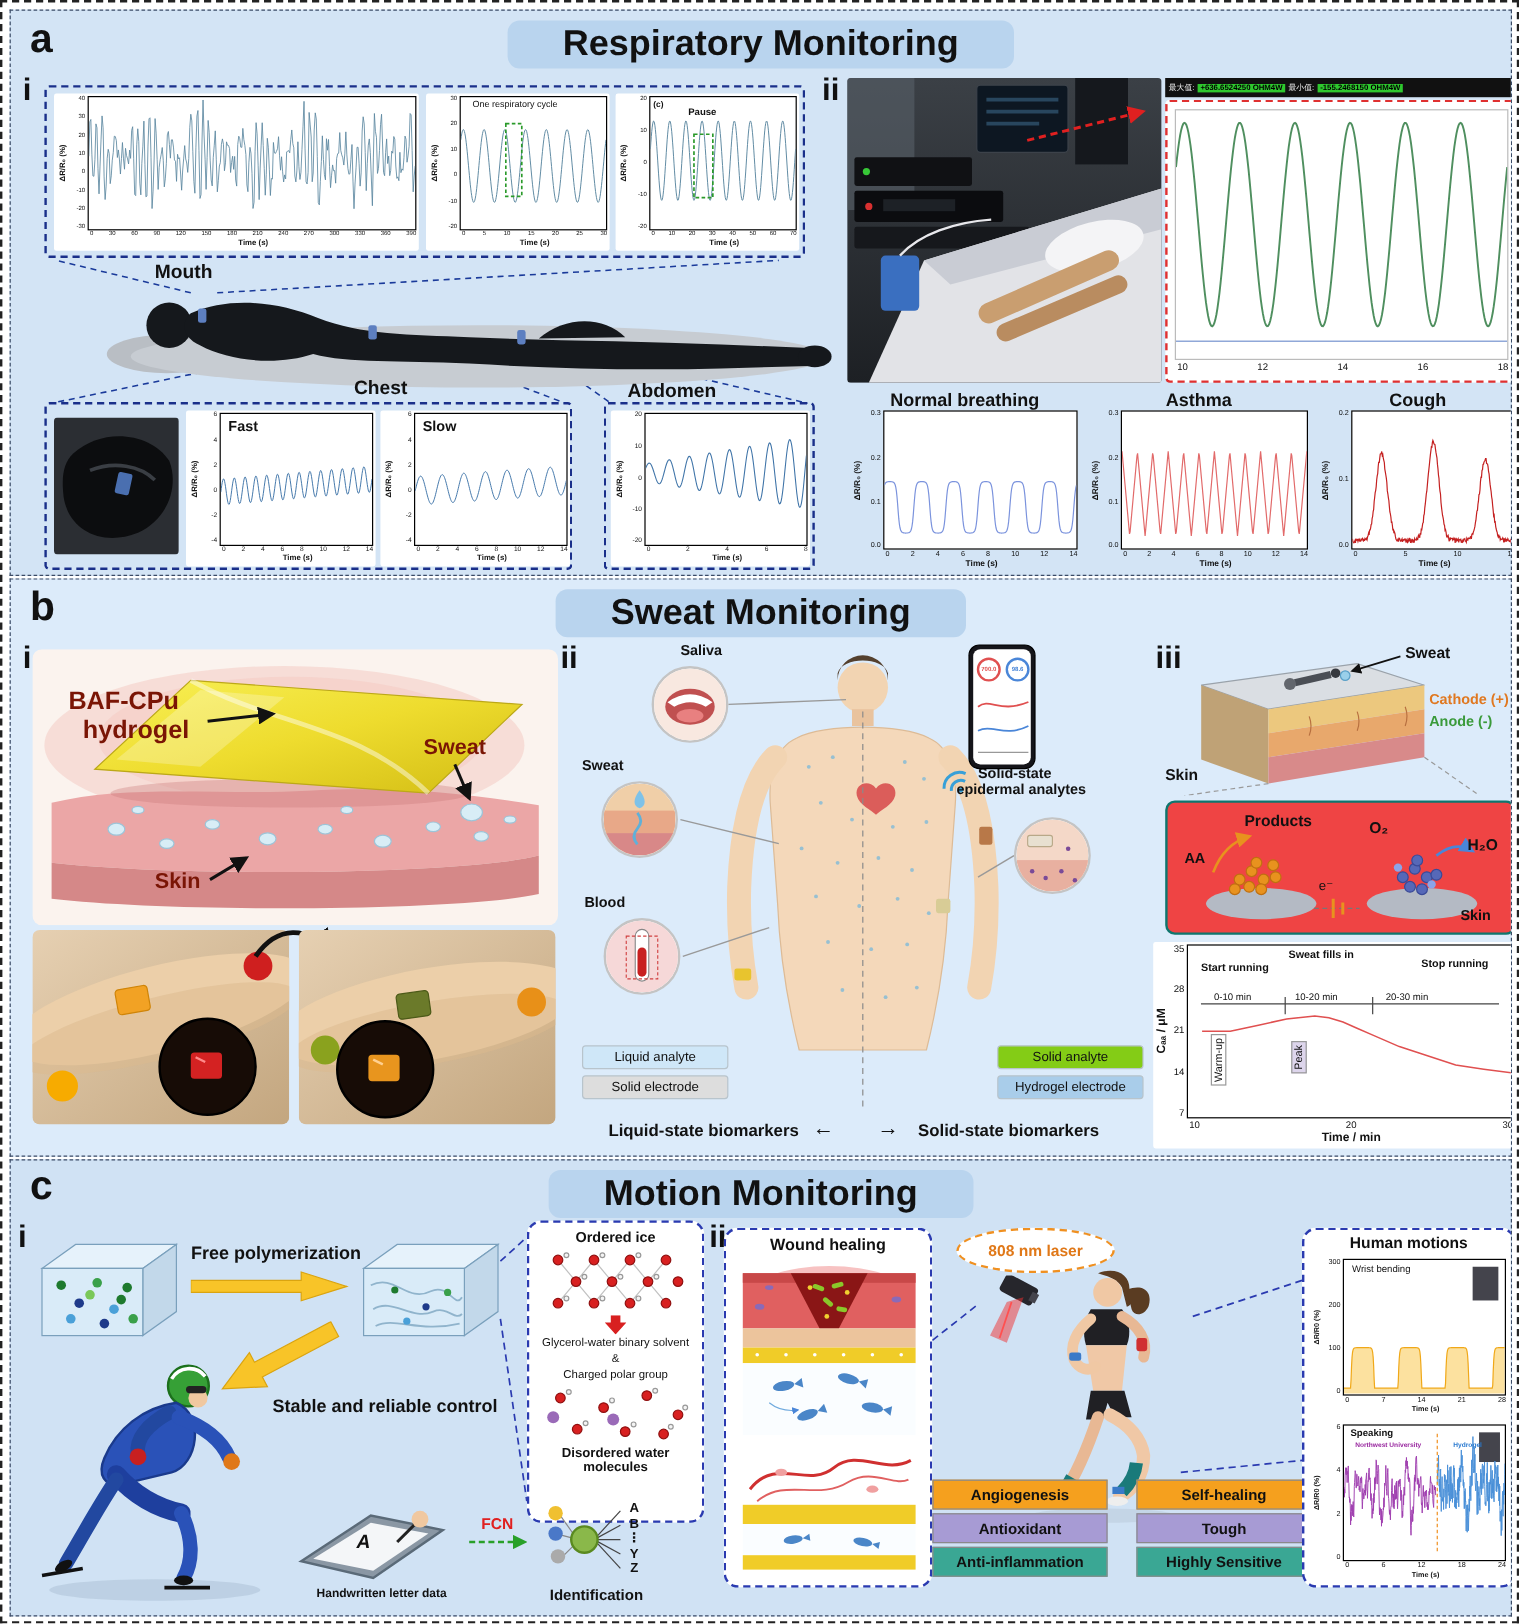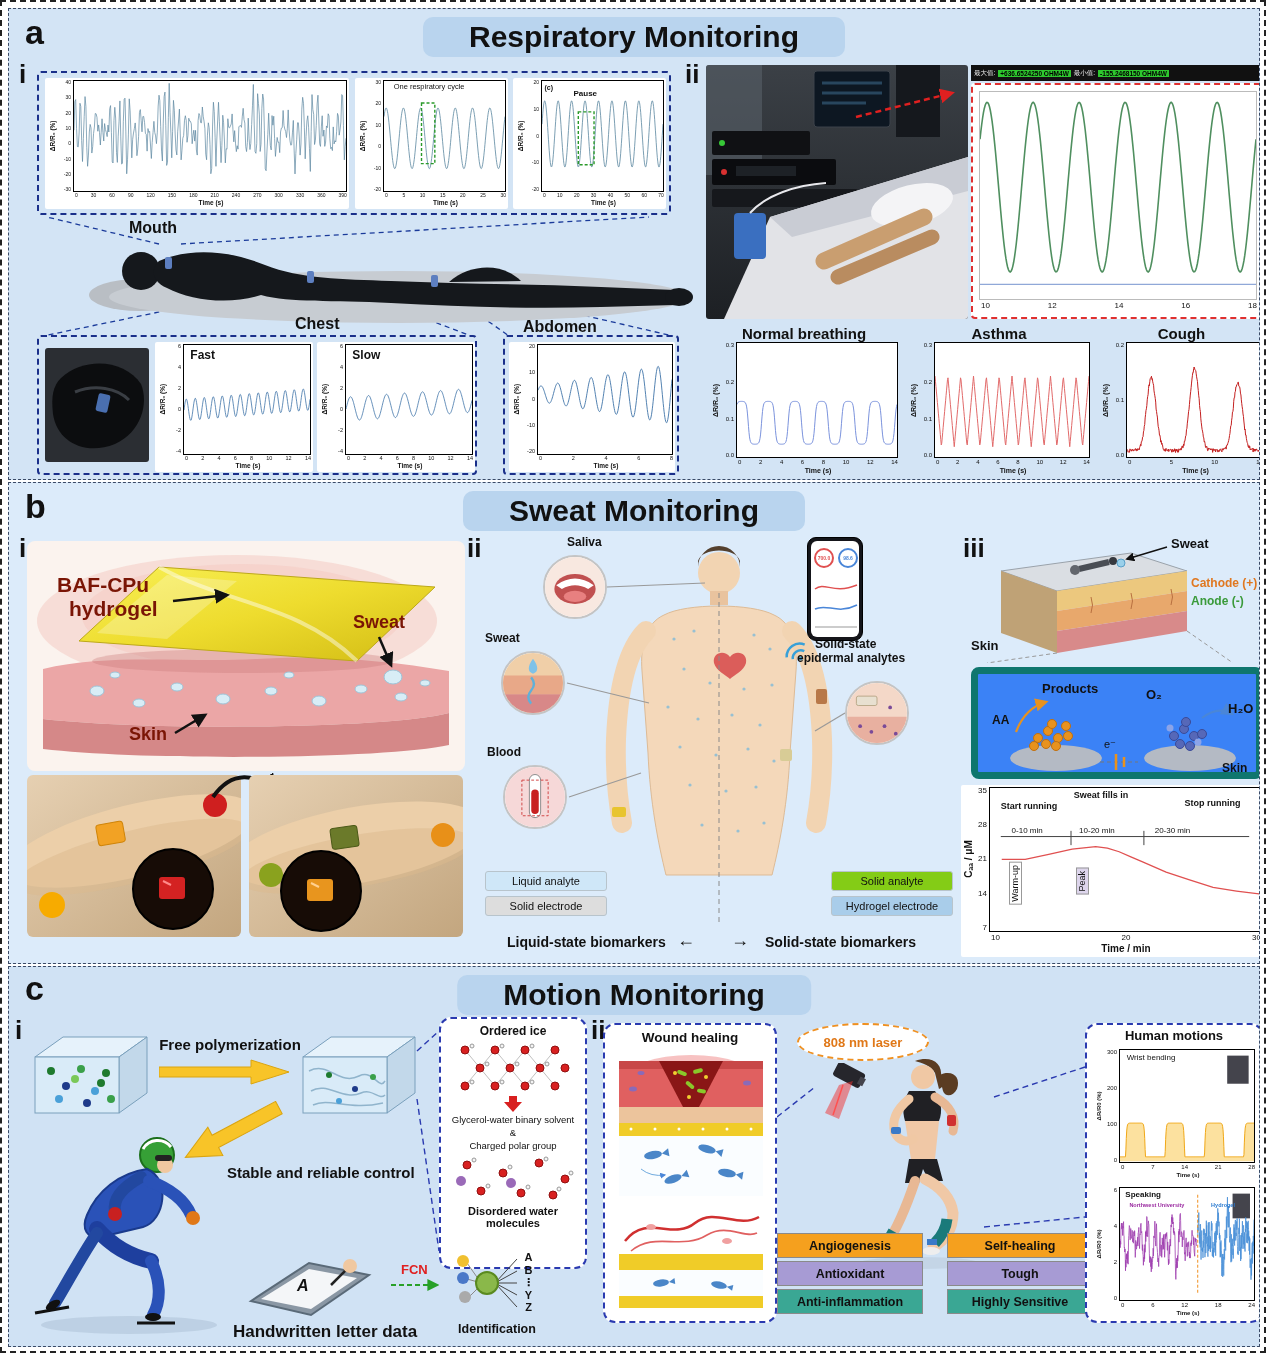--- a/index.html
+++ b/index.html
@@ -663,21 +663,21 @@
       <line x1="196" y1="6" x2="156" y2="18" stroke="#111" stroke-width="1.5" marker-end="url(#arrB)"></line>
       <line x1="86" y1="112" x2="16" y2="122" stroke="#999" stroke-dasharray="4,3"></line>
       <line x1="216" y1="90" x2="262" y2="122" stroke="#999" stroke-dasharray="4,3"></line>
     </svg>
     <div class="lbl bold" style="left:200px;top:-4px;font-size:13px">Sweat</div>
     <div class="lbl bold" style="left:220px;top:36px;font-size:12px;color:#e07820">Cathode (+)</div>
     <div class="lbl bold" style="left:220px;top:54px;font-size:12px;color:#3a9a3a">Anode (-)</div>
     <div class="lbl bold" style="left:0;top:98px;font-size:13px">Skin</div>
   </div>
 
-  <div class="abs" style="left:962px;top:184px;width:292px;height:112px;background:#3b82f6;border:7px solid #0f766e;border-radius:8px">
+  <div class="abs" style="left:962px;top:184px;width:292px;height:112px;background:#ef4444;border:2px solid #0f766e;border-radius:8px">
     <svg class="abs" style="left:0;top:0;width:290px;height:110px" viewBox="0 0 290 110">
       <ellipse cx="78" cy="84" rx="46" ry="13" fill="#b4bac4"></ellipse>
       <ellipse cx="212" cy="84" rx="46" ry="13" fill="#b4bac4"></ellipse>
       <g fill="#e8921e" stroke="#c07010">
         <circle cx="60" cy="64" r="4.5"></circle>
             <circle cx="70" cy="57" r="4.5"></circle>
             <circle cx="80" cy="64" r="4.5"></circle>
             <circle cx="68" cy="70" r="4.5"></circle>
             <circle cx="78" cy="72" r="4.5"></circle>
             <circle cx="90" cy="62" r="4.5"></circle>
@@ -900,21 +900,21 @@
     <div class="bold" style="font-size:11px;text-align:center">Disordered water molecules</div>
   </div>
 
   <svg class="abs" style="left:236px;top:286px;width:128px;height:66px" viewBox="0 0 128 66">
     <polygon points="6,48 64,10 124,22 66,62" fill="#8a97a4" stroke="#5a6a78" stroke-width="2"></polygon>
     <polygon points="16,46 64,16 112,25 66,56" fill="#f4f6f8"></polygon>
     <line x1="86" y1="32" x2="102" y2="16" stroke="#222" stroke-width="2.5"></line>
     <circle cx="105" cy="13" r="7" fill="#f0c8a0"></circle>
   </svg>
   <div class="lbl bold" style="left:288px;top:310px;font-size:16px;font-style:italic">A</div>
-  <div class="lbl bold" style="left:224px;top:356px;width:170px;text-align:center;font-size:17px">Handwritten letter data</div>
+  <div class="lbl bold" style="left:224px;top:356px;width:170px;text-align:center;font-size:10px">Handwritten letter data</div>
 
   <div class="lbl bold" style="left:392px;top:296px;font-size:13px;color:#e02020">FCN</div>
   <svg class="abs" style="left:380px;top:312px;width:58px;height:12px" viewBox="0 0 58 12">
     <line x1="2" y1="6" x2="48" y2="6" stroke="#28a028" stroke-width="2" stroke-dasharray="5,3" marker-end="url(#arrG)"></line>
   </svg>
 
   <svg class="abs" style="left:440px;top:284px;width:72px;height:66px" viewBox="0 0 72 66">
     <g stroke="#888">
           <line x1="18" y1="12" x2="30" y2="29"></line>
           <line x1="18" y1="28" x2="29" y2="31"></line>

